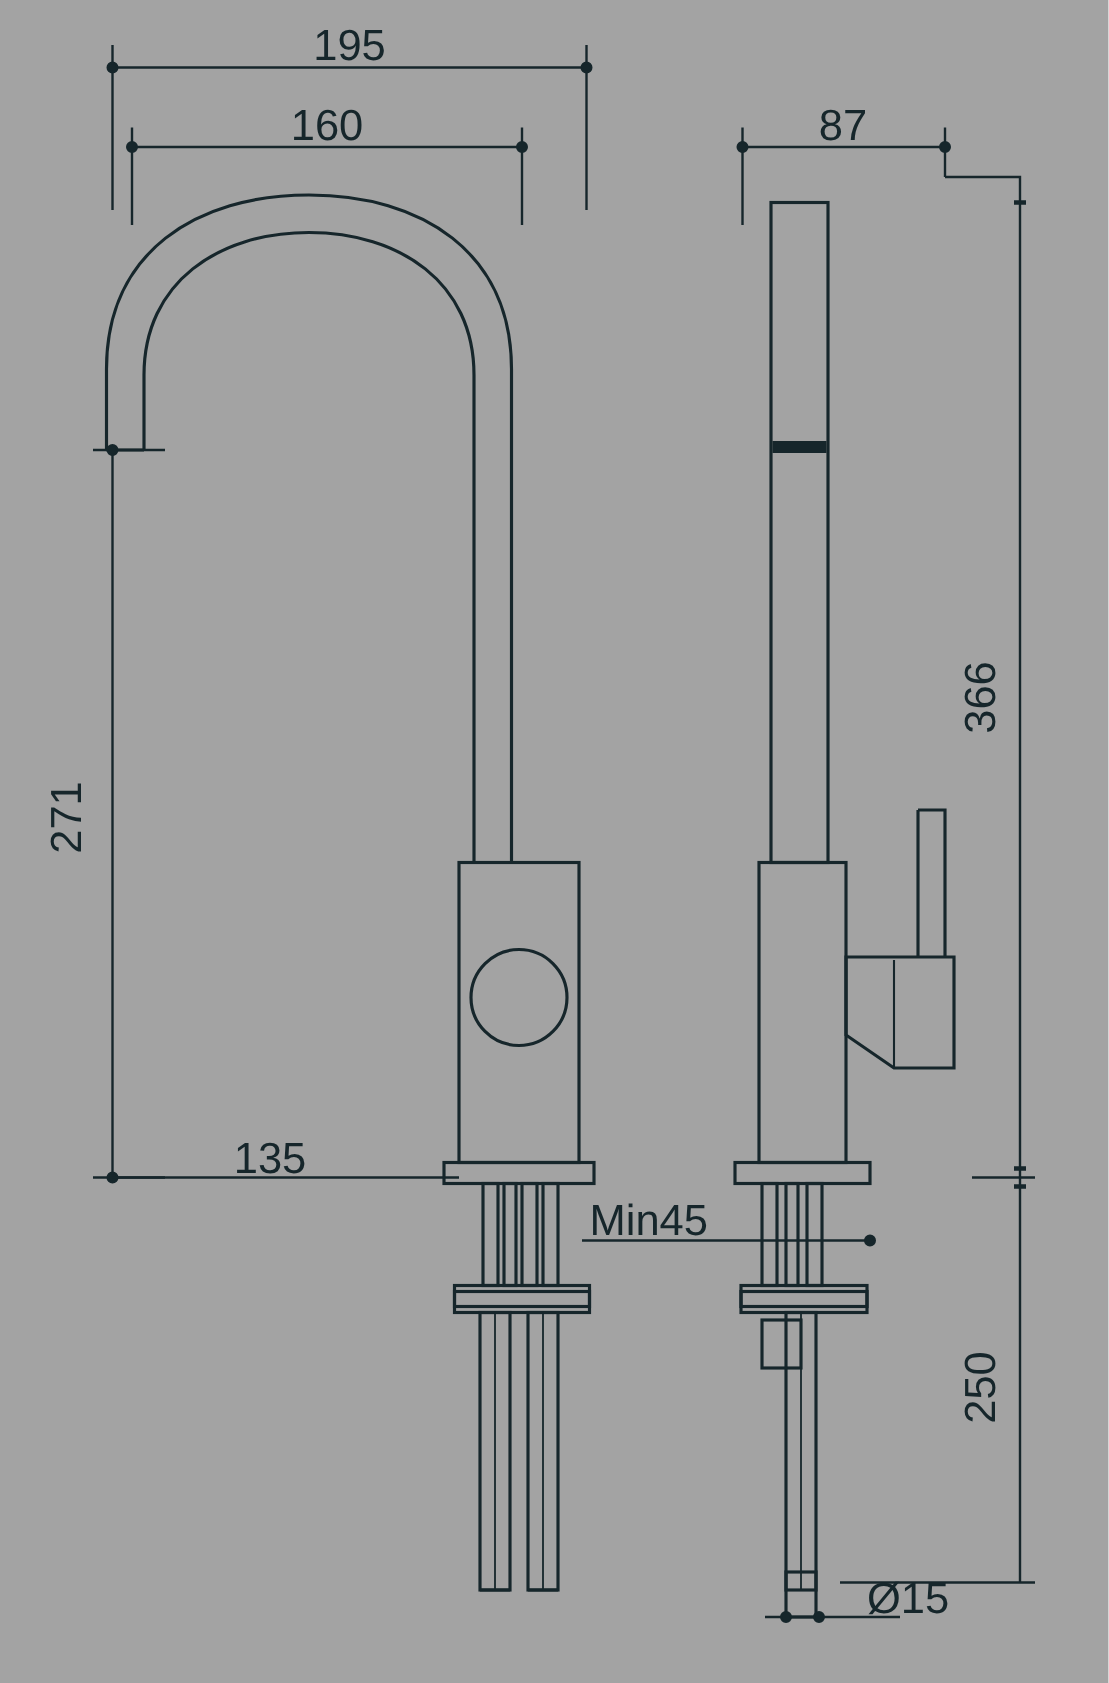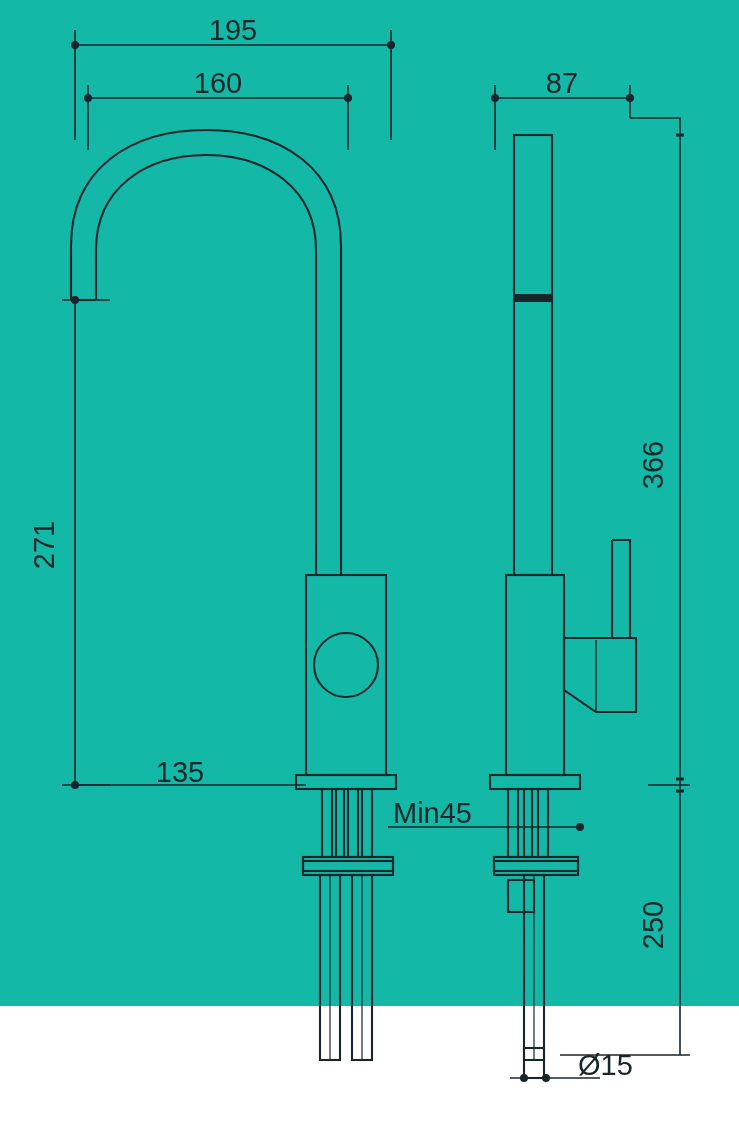--- a/index.html
+++ b/index.html
@@ -1,18 +1,18 @@
 <!DOCTYPE html>
 <html><head>
 <meta charset="utf-8">
 <style>
   html,body{margin:0;padding:0;background:#ffffff;}
   body{width:739px;height:1122px;overflow:hidden;
        font-family:"Liberation Sans","DejaVu Sans",sans-serif;}
-  #sheet{position:relative;width:739px;height:1006px;background:#14b8a6;}
+  #sheet{position:relative;width:739px;height:1122px;background:#a3a3a3;}
   #sheet svg{position:absolute;top:0;left:0;}
   text{font-family:"Liberation Sans","DejaVu Sans",sans-serif;fill:#16262b;}
 </style>
 </head>
 <body>
 
 <div id="sheet">
 
 <svg width="739" height="1122" viewBox="0 0 739 1122">
 

